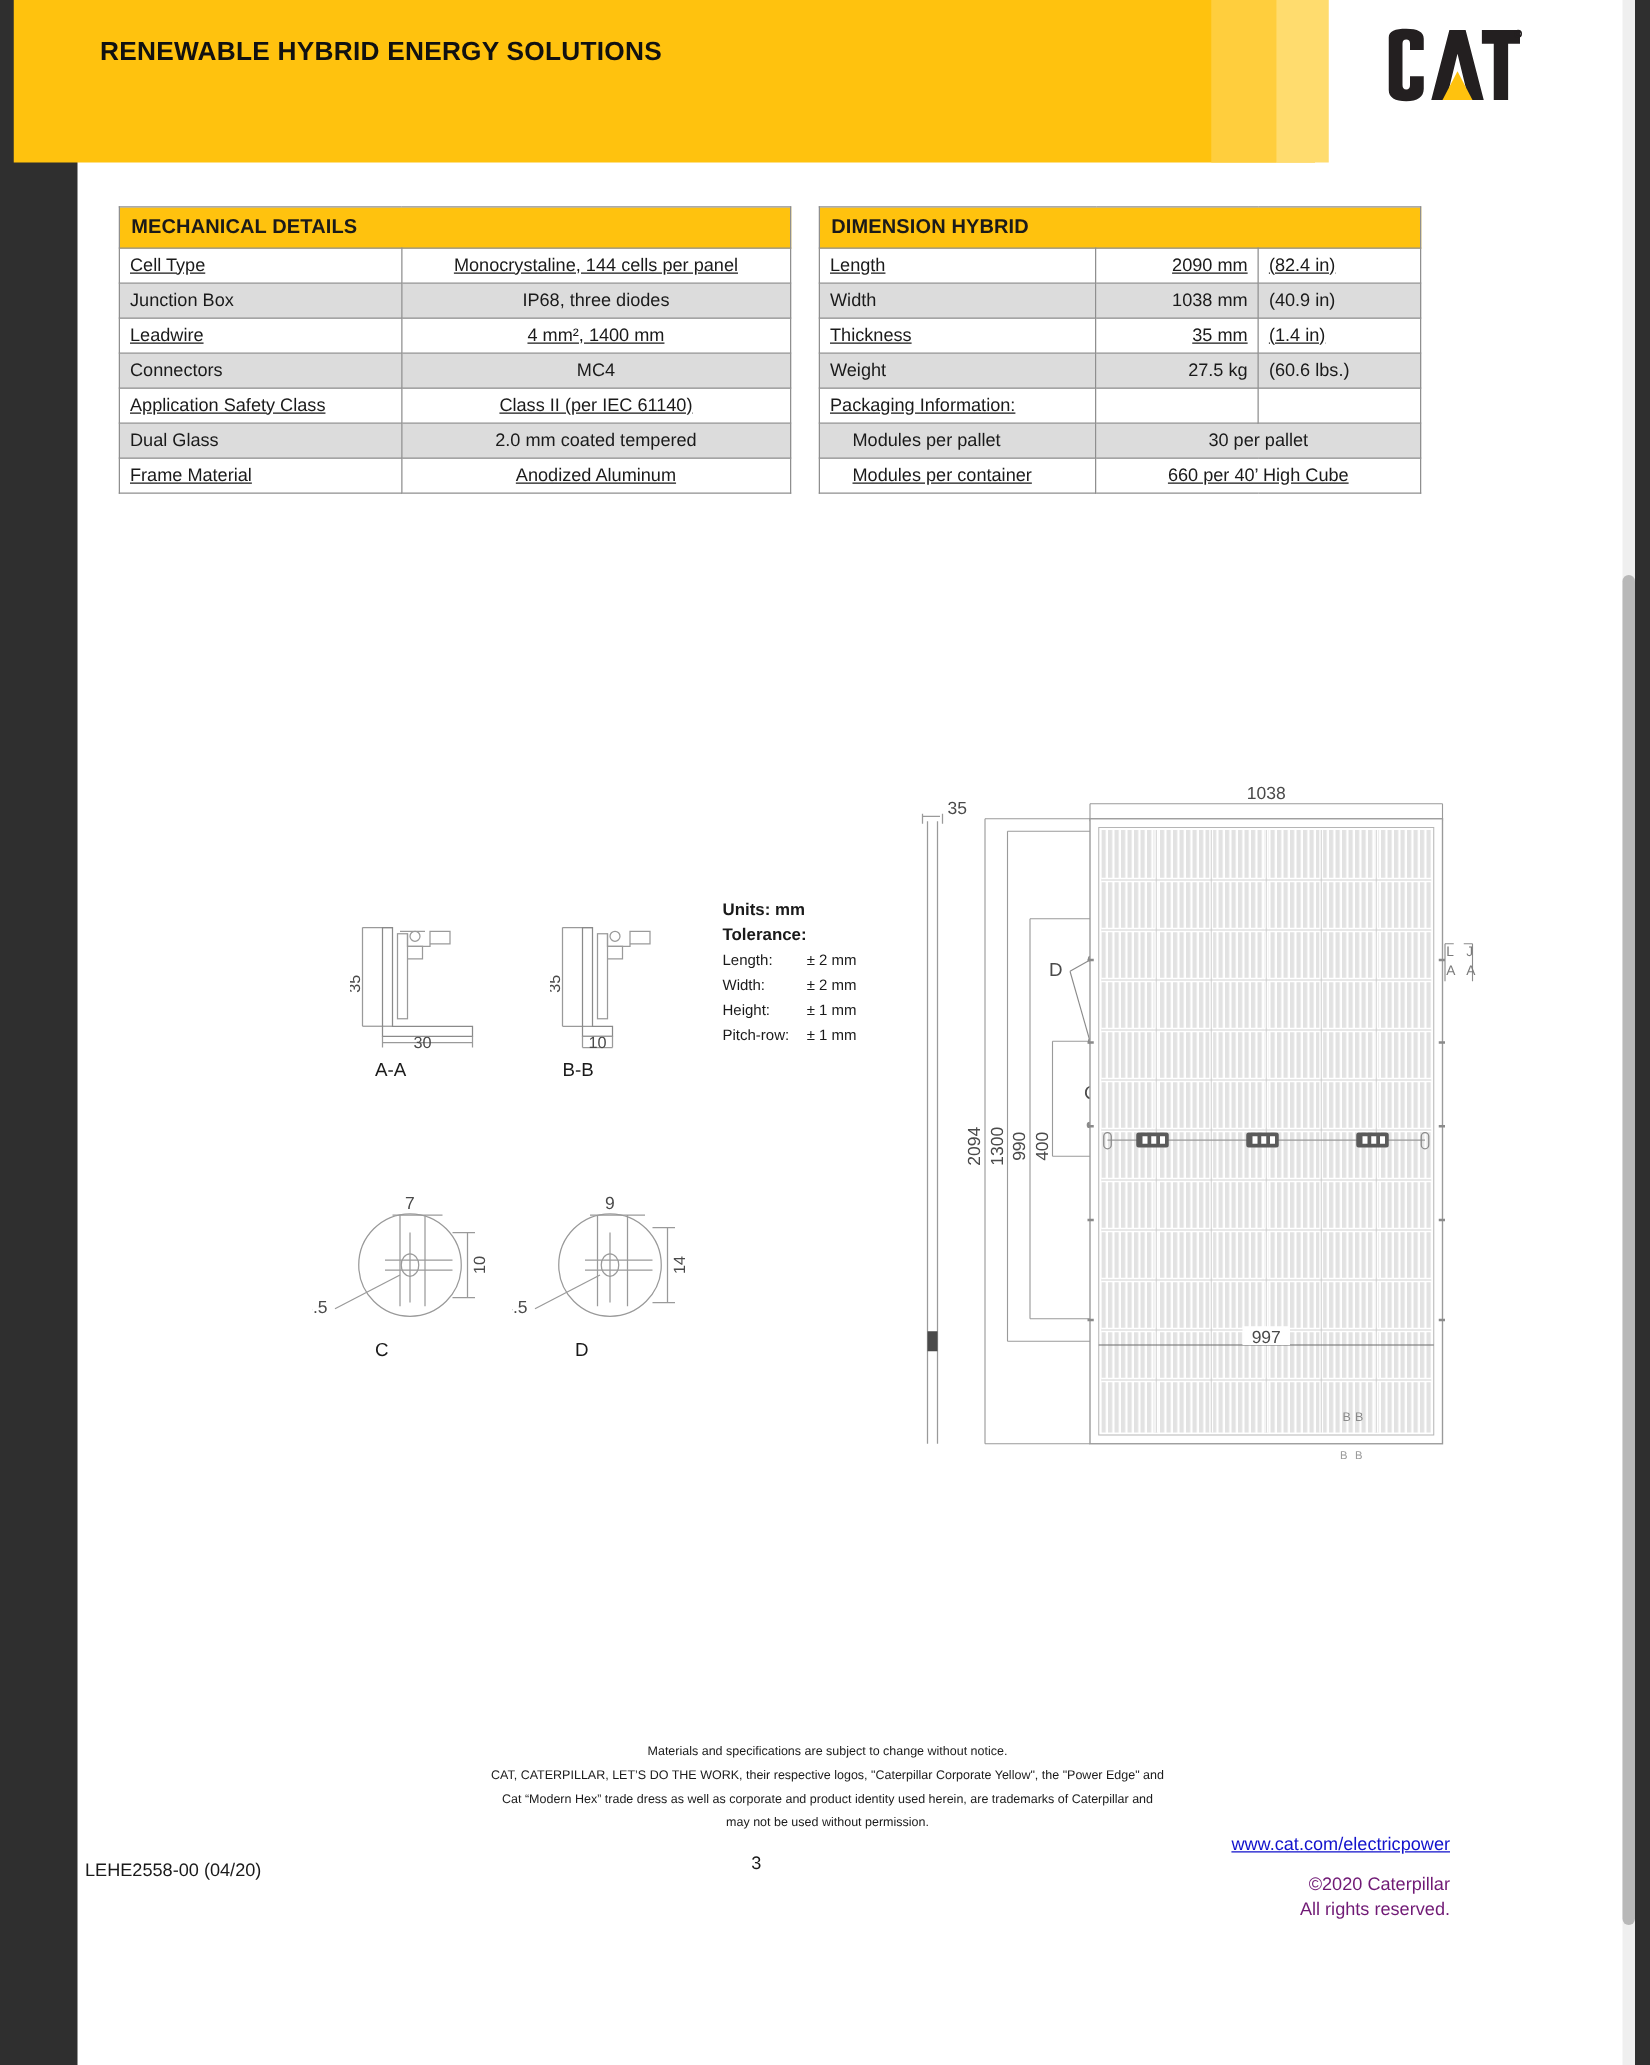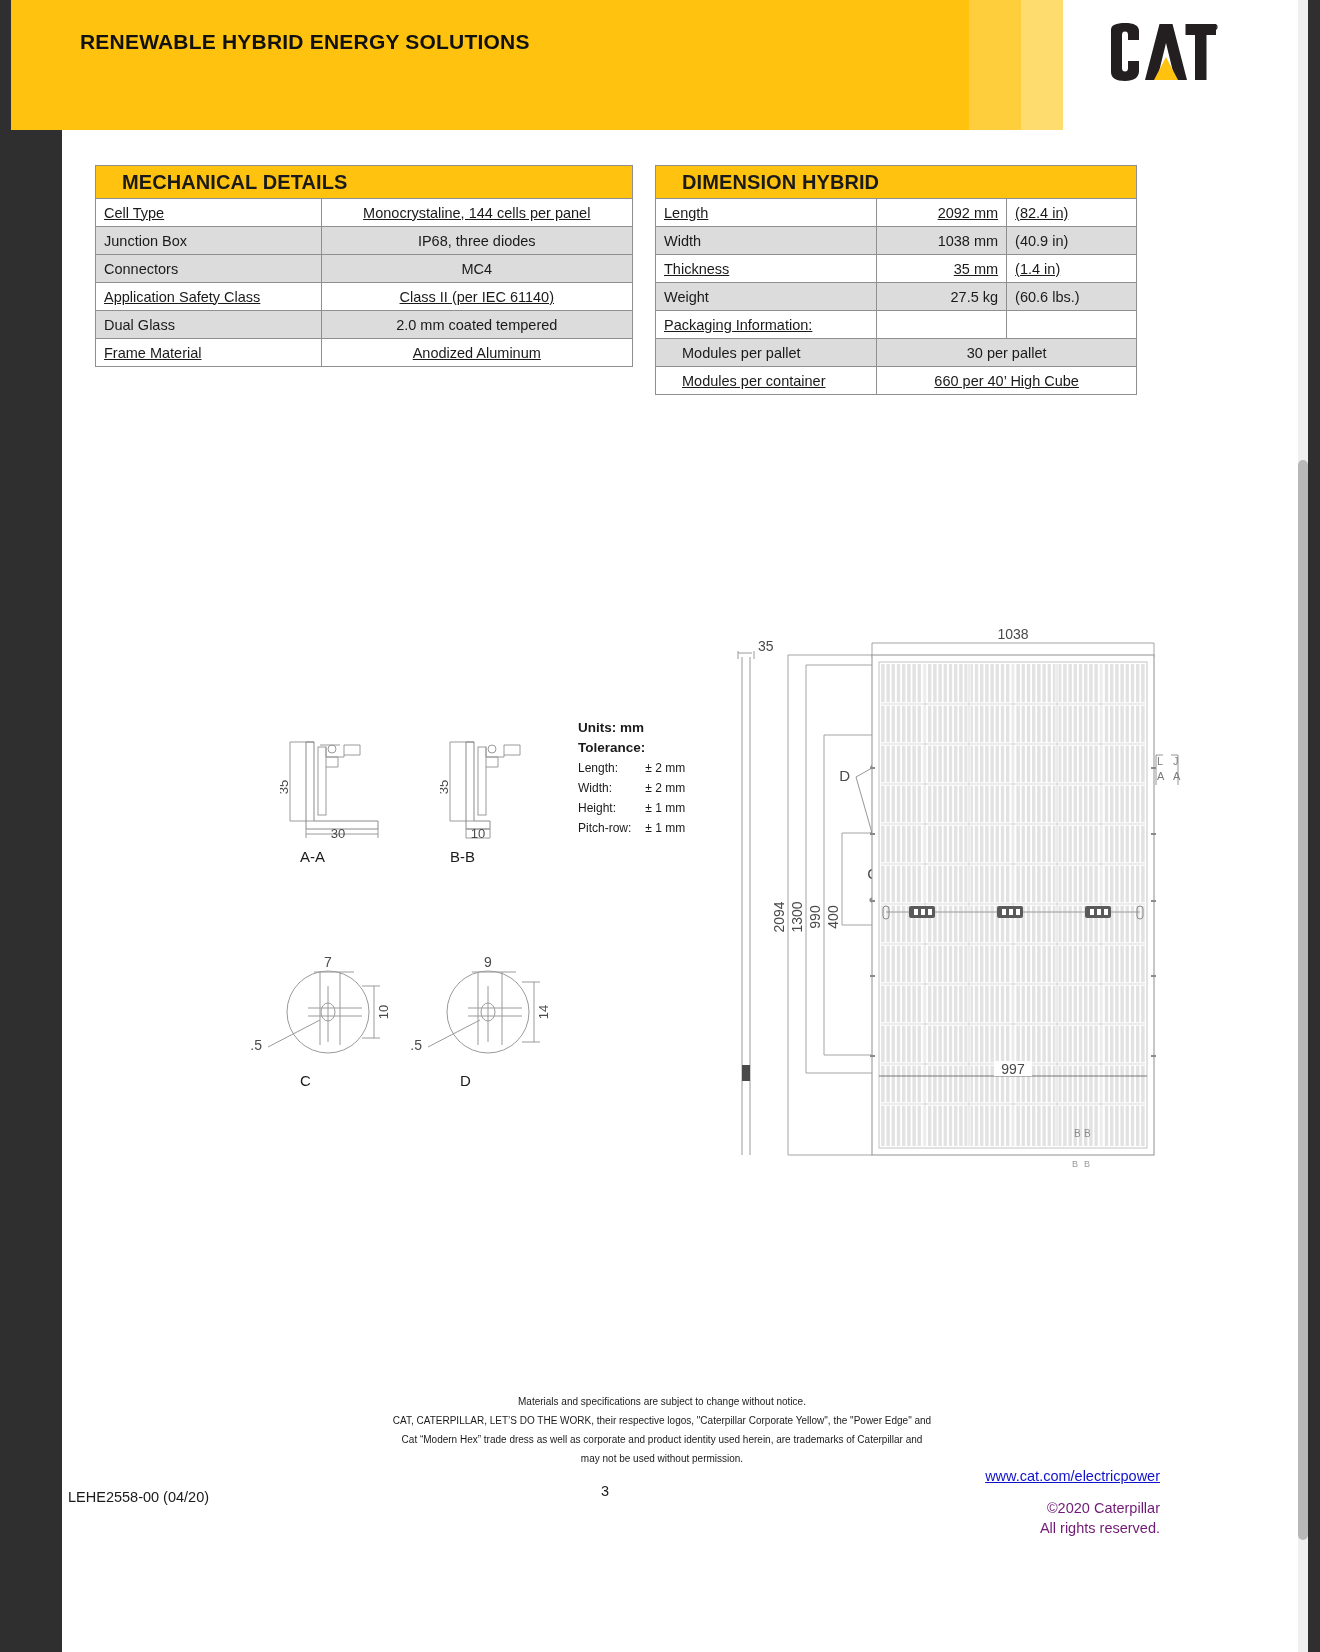--- a/index.html
+++ b/index.html
@@ -88,23 +88,23 @@
   }
   .spec-table td {
     border: 1px solid #8f8f8f;
     padding: 3px 8px;
     height: 21px;
     vertical-align: middle;
   }
   .spec-table .hdr td {
     background: #FFC20E;
     font-weight: bold;
-    font-size: 20px;
+    font-size: 16px;
     letter-spacing: 0.1px;
-    padding: 4px 26px;
+    padding: 4px 9px;
     height: 24px;
   }
   .spec-table tr.shade td { background: #dcdcdc; }
   .spec-table tr.plain td { background: #ffffff; text-decoration: underline; }
   .lbl { text-align: left; white-space: nowrap; }
   .val { text-align: center; white-space: nowrap; }
   .val-r { text-align: right; white-space: nowrap; }
   .val-l { text-align: left; white-space: nowrap; }
   .indent { padding-left: 26px !important; }
 
@@ -210,20 +210,24 @@
       <td colspan="2">MECHANICAL DETAILS</td>
     </tr>
     <tr class="plain">
       <td class="lbl" style="width:42%">Cell Type</td>
       <td class="val">Monocrystaline, 144 cells per panel</td>
     </tr>
     <tr class="shade">
       <td class="lbl">Junction Box</td>
       <td class="val">IP68, three diodes</td>
     </tr>
+    <tr class="plain">
+      <td class="lbl">Leadwire</td>
+      <td class="val">4 mm², 1400 mm</td>
+    </tr>
     <tr class="shade">
       <td class="lbl">Connectors</td>
       <td class="val">MC4</td>
     </tr>
     <tr class="plain">
       <td class="lbl">Application Safety Class</td>
       <td class="val">Class II (per IEC 61140)</td>
     </tr>
     <tr class="shade">
       <td class="lbl">Dual Glass</td>
@@ -236,21 +240,21 @@
   </tbody>
     </table>
 
   <table class="spec-table" id="dim-table">
     <tbody>
         <tr class="hdr">
       <td colspan="3">DIMENSION HYBRID</td>
     </tr>
     <tr class="plain">
       <td class="lbl" style="width:46%">Length</td>
-      <td class="val-r" style="width:27%">2092 mm</td>
+      <td class="val-r" style="width:27%">2090 mm</td>
       <td class="val-l" style="width:27%">(82.4 in)</td>
     </tr>
     <tr class="shade">
       <td class="lbl">Width</td>
       <td class="val-r">1038 mm</td>
       <td class="val-l">(40.9 in)</td>
     </tr>
     <tr class="plain">
       <td class="lbl">Thickness</td>
       <td class="val-r">35 mm</td>

